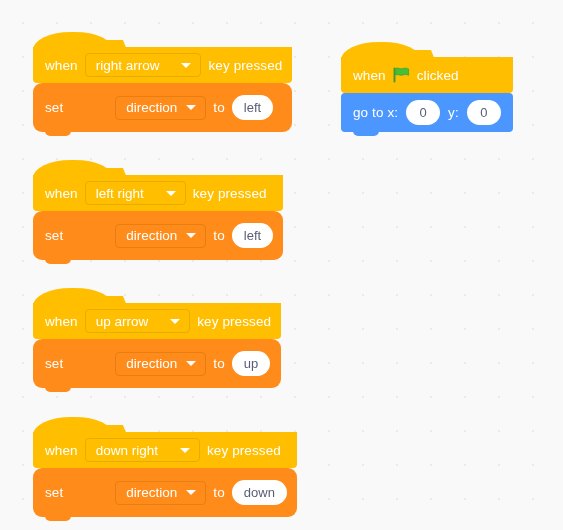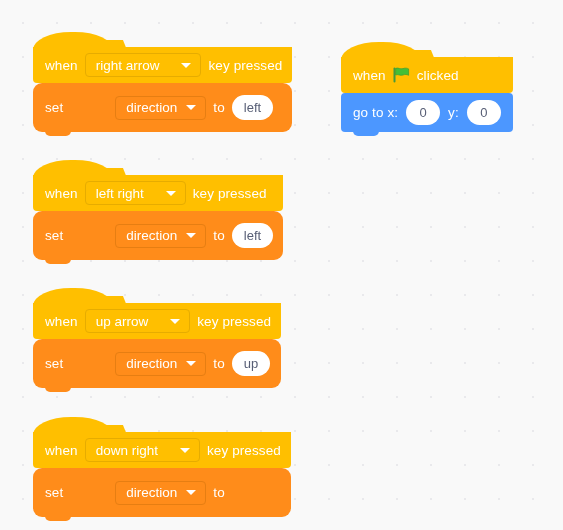--- a/index.html
+++ b/index.html
@@ -213,20 +213,21 @@
       <span class="stack-notch-top"></span>
       <span class="lbl">set</span>
       <span class="gap"></span>
       <span class="field-dd-orange">
         <span class="txt">direction</span>
         <span class="arrow"></span>
       </span>
       <span class="gap"></span>
       <span class="lbl">to</span>
       <span class="gap"></span>
+      <span class="oval">down</span>
     </div>
   </div>
 
   <div class="script" style="left:341px;top:41px;">
     <div class="blk hat">
       <span class="lbl">when</span>
       <span class="gap"></span>
       <span class="flag">
         <svg width="17" height="16" viewBox="0 0 17 16" xmlns="http://www.w3.org/2000/svg">
           <rect x="0.5" y="0.5" width="2" height="15" rx="1" fill="#45993d"></rect>

